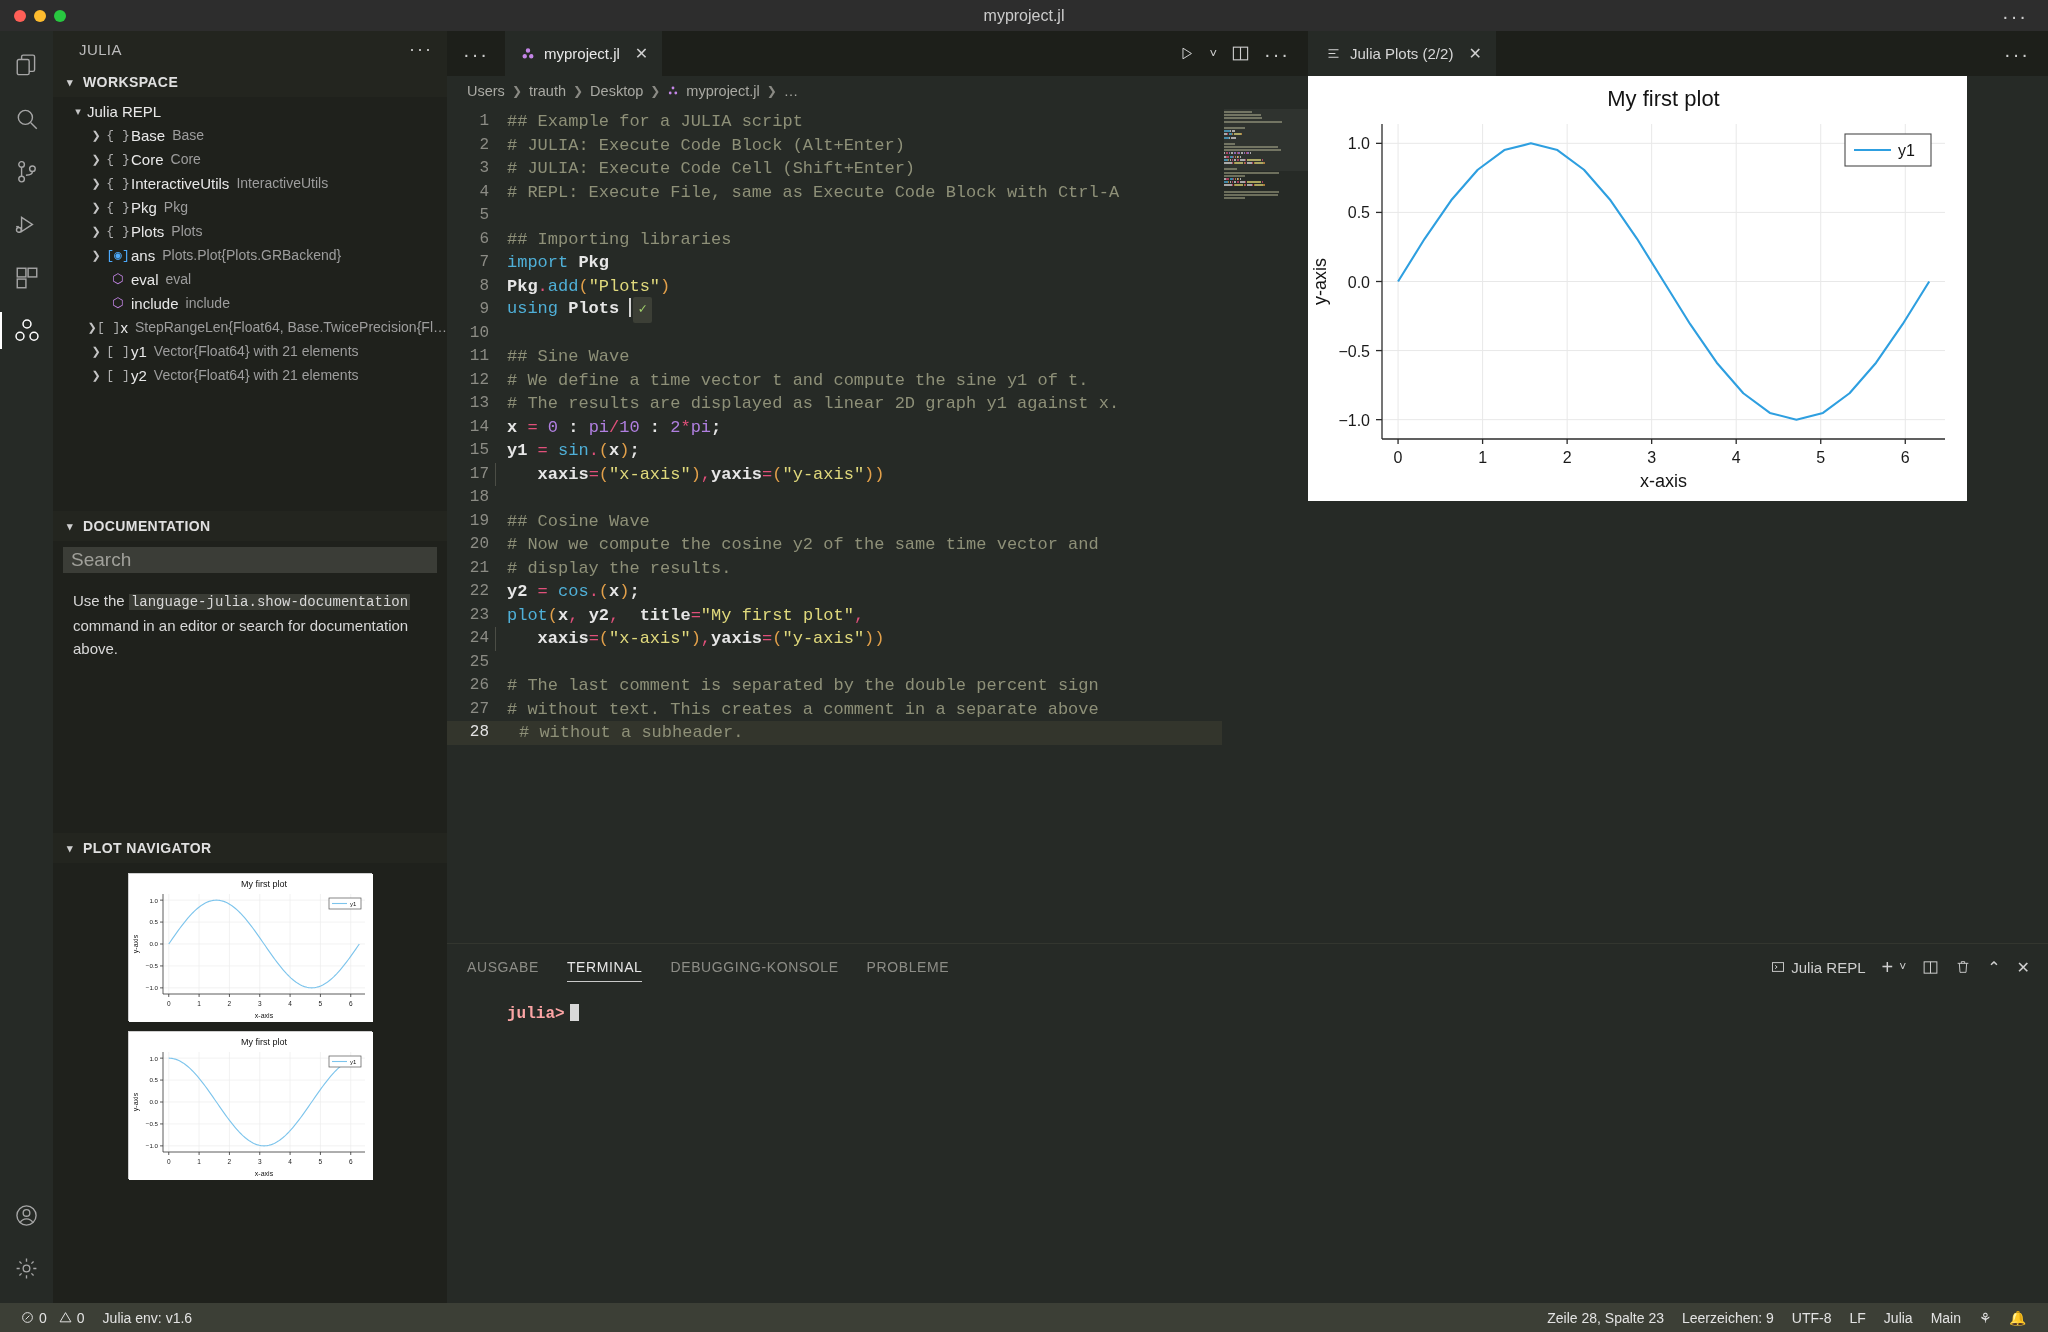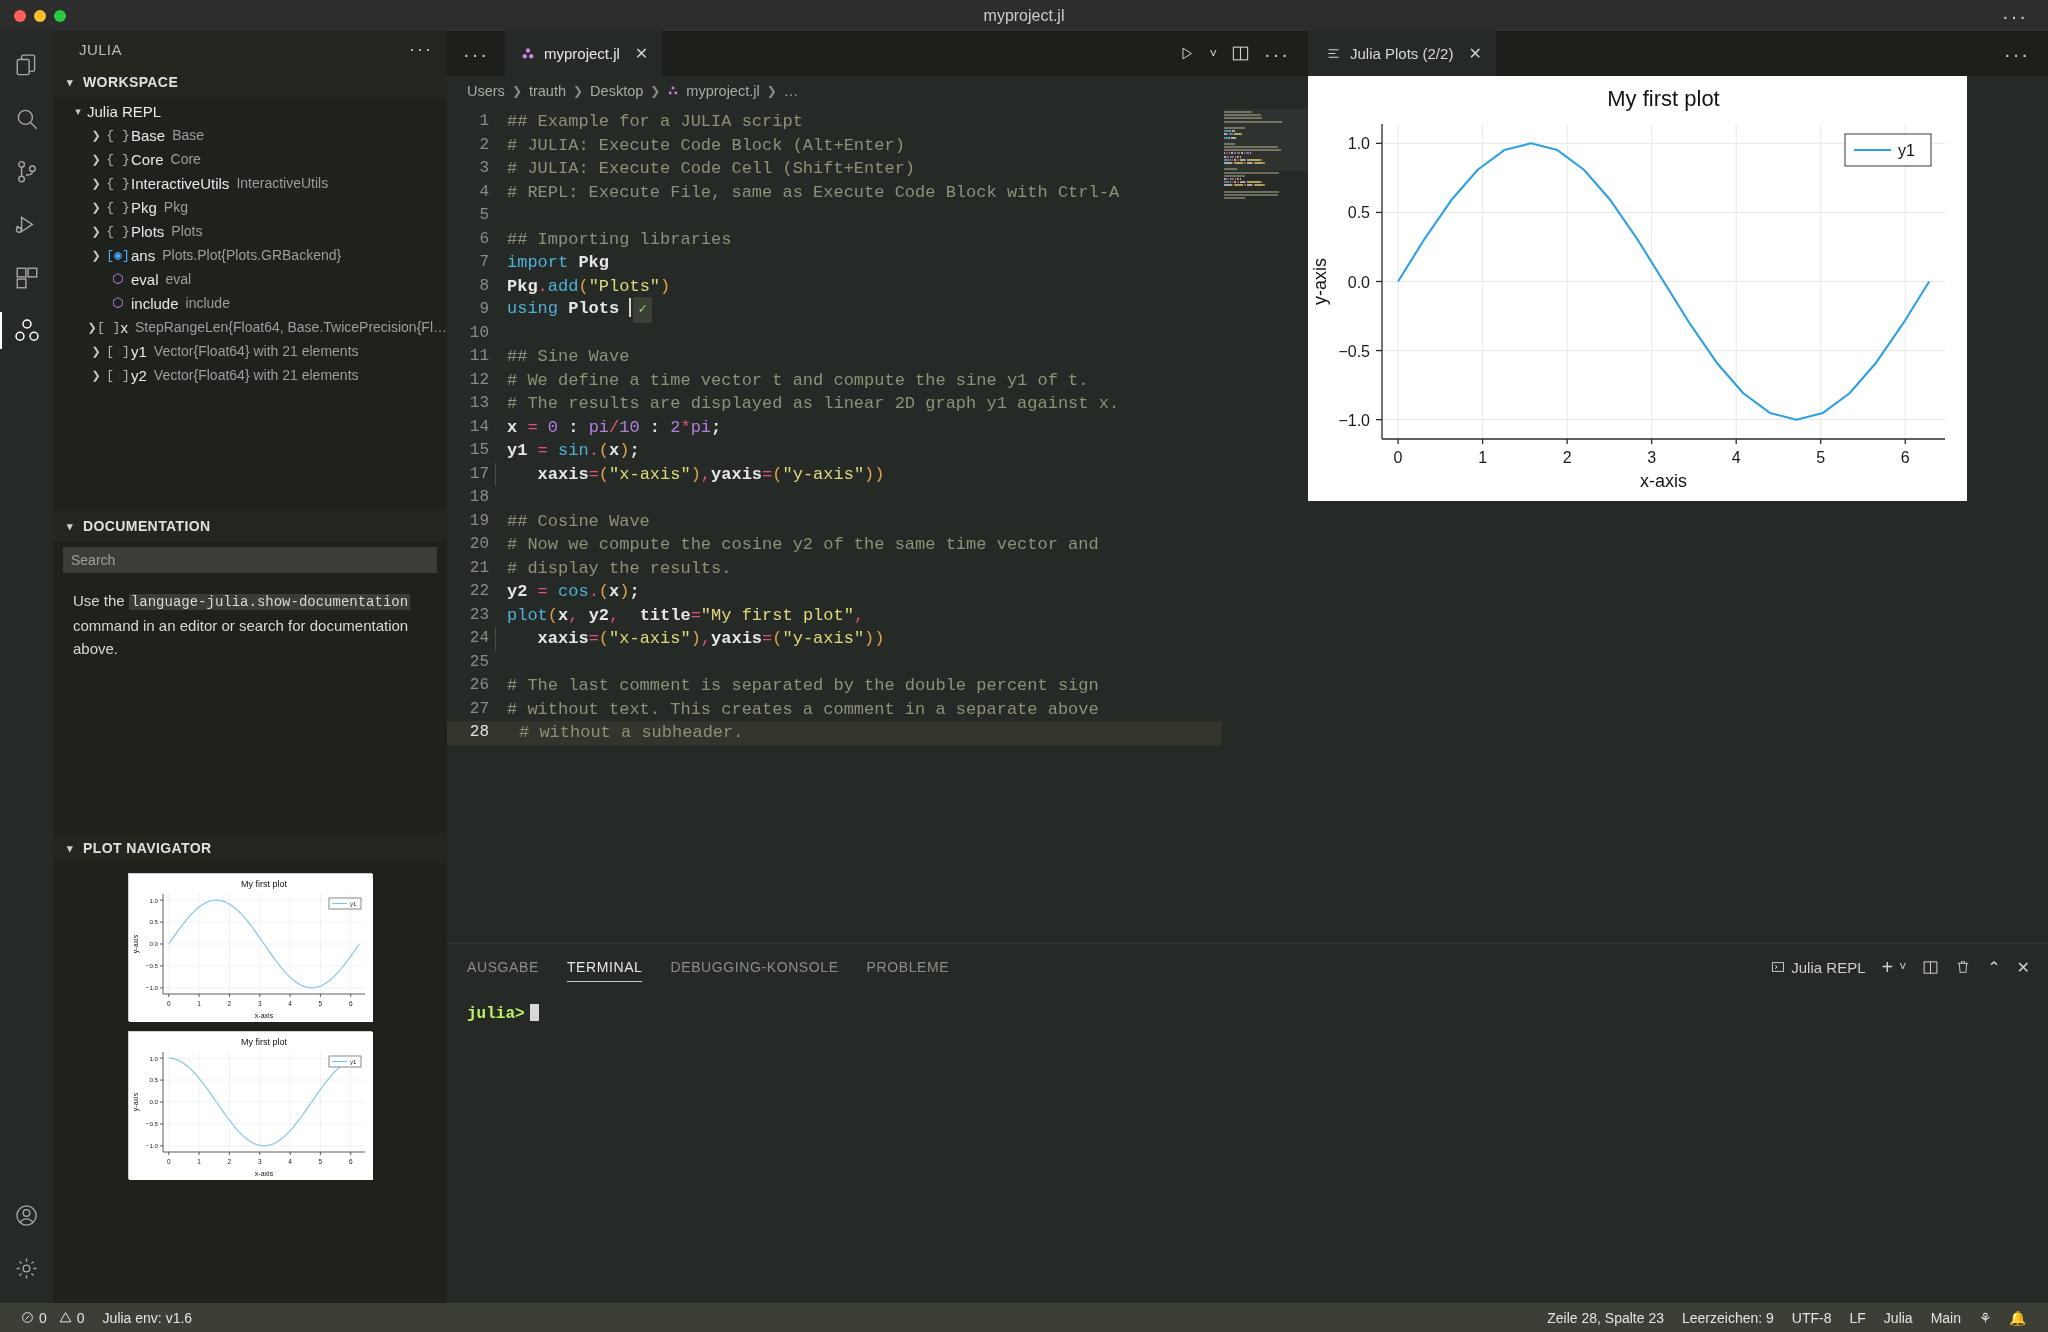--- a/index.html
+++ b/index.html
@@ -78,21 +78,21 @@
   .tree-icon { width: 26px; text-align: center; font-size: 13px; color: #9a9a9a; font-family: "Liberation Mono", monospace; }
   .tree-icon.braces { color: #b0b0b0; }
   .tree-icon.blue { color: #4daafc; }
   .tree-icon.purple { color: #c586e8; }
   .tree-name { color: #e8e8e8; font-size: 15px; }
   .tree-type { color: #9d9d9d; font-size: 14px; margin-left: 7px; }
 
   .doc-search-wrap { background: #1f211c; padding: 6px 10px 4px 10px; }
   .doc-search {
     width: 100%; height: 26px; background: #3b3d37; border: none; outline: none;
-    color: #cfcfcf; font-size: 14px; padding: 0 8px;
+    color: #cfcfcf; font-size: 19px; padding: 0 8px;
     font-family: "Liberation Sans", sans-serif;
   }
   .doc-search::placeholder { color: #a0a09a; }
   .doc-body {
     background: #1f211c; padding: 12px 16px 10px 20px;
     font-size: 15px; color: #d8d8d8; line-height: 1.55;
     flex: 0 0 auto; height: 256px;
   }
   .doc-body code {
     font-family: "Liberation Mono", monospace; font-size: 14px;
@@ -163,21 +163,21 @@
   .plot-canvas { width: 659px; height: 425px; background: #ffffff; margin-left: 0; }
 
   
   .panel { height: 360px; flex: 0 0 360px; background: #262a26; border-top: 1px solid #33362f; display:flex; flex-direction:column;}
   .panel-tabs { height: 46px; display: flex; align-items: center; padding-left: 20px; gap: 28px; position: relative; }
   .ptab { font-size: 14px; letter-spacing: .6px; color: #8d8d87; height: 46px; display:flex; align-items:center; position:relative;}
   .ptab.active { color: #e7e7e7; }
   .ptab.active::after { content:""; position:absolute; left:0; right:0; bottom:8px; height:1px; background:#c9c9c9; }
   .panel-actions { margin-left: auto; display:flex; align-items:center; gap: 16px; padding-right: 18px; color: #cfcfcf; font-size: 15px;}
   .term-body { padding: 14px 0 0 20px; font-family: "Liberation Mono", monospace; font-size: 16px; }
-  .term-prompt { color: #bef264; font-weight: bold; }
+  .term-prompt { color: #fca5a5; font-weight: bold; margin-left: 40px; }
   .term-cursor { display:inline-block; width: 9px; height: 17px; background: #d8d8d8; vertical-align:-3px; margin-left: 5px;}
 
   
   .statusbar {
     height: 29px; flex: 0 0 29px; background: #3c3f36; display: flex; align-items: center;
     font-size: 14px; color: #e3e3e3; padding: 0 12px;
   }
   .sb-item { display: flex; align-items: center; gap: 5px; padding: 0 9px; white-space: nowrap; }
   .sb-right { margin-left: auto; display: flex; align-items: center; }
 

